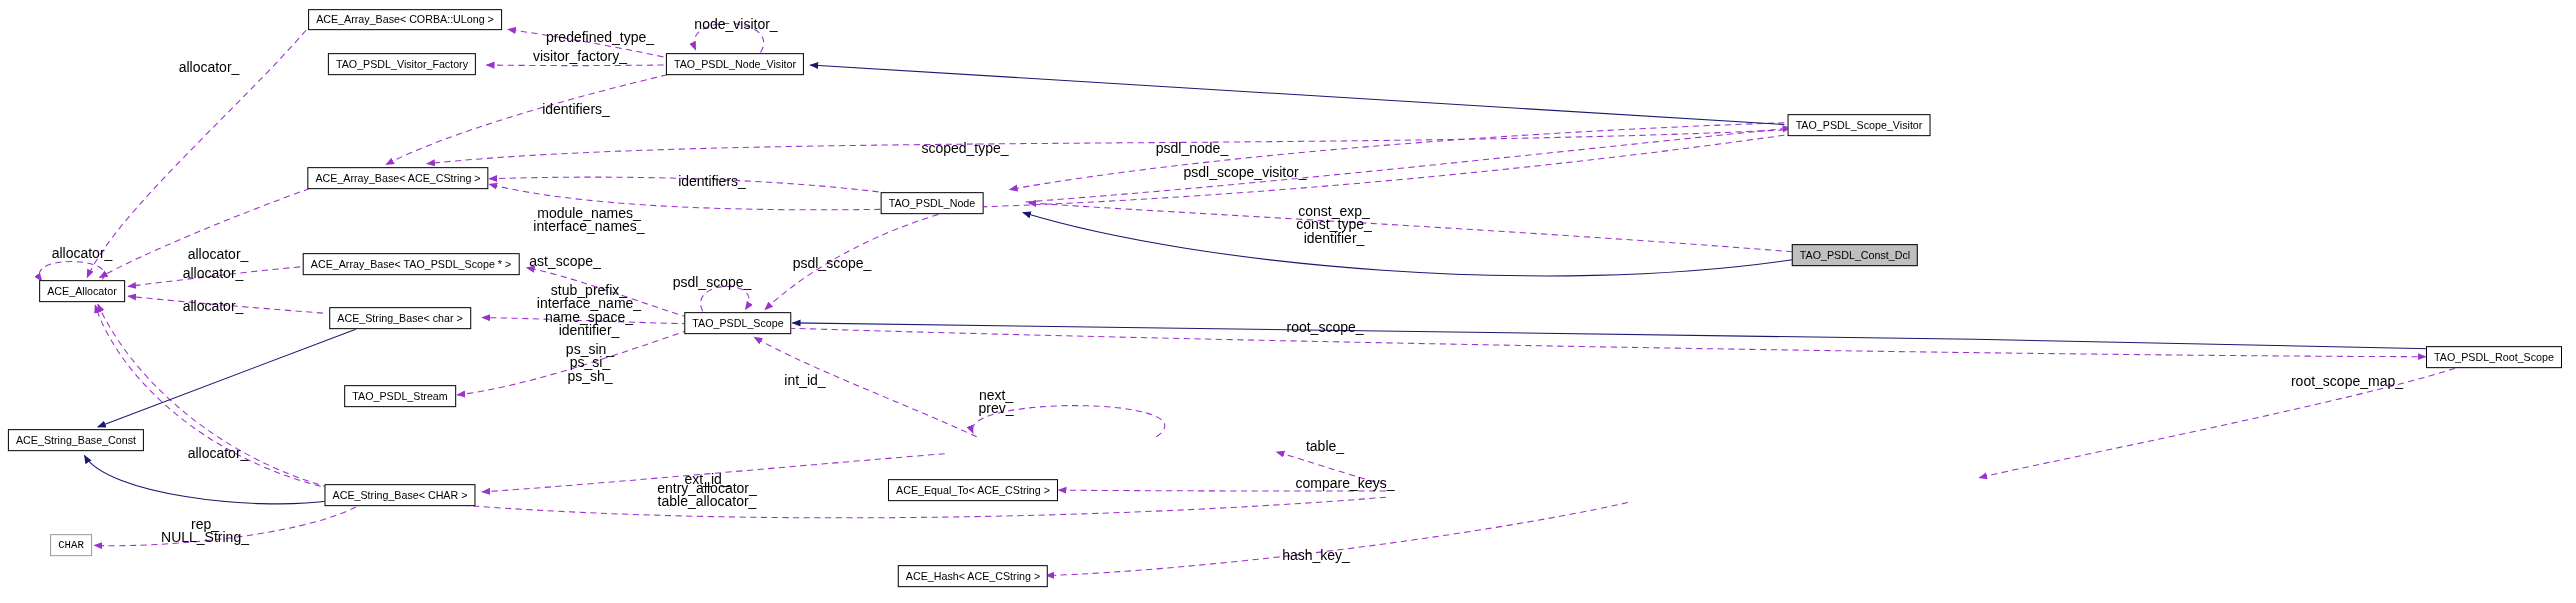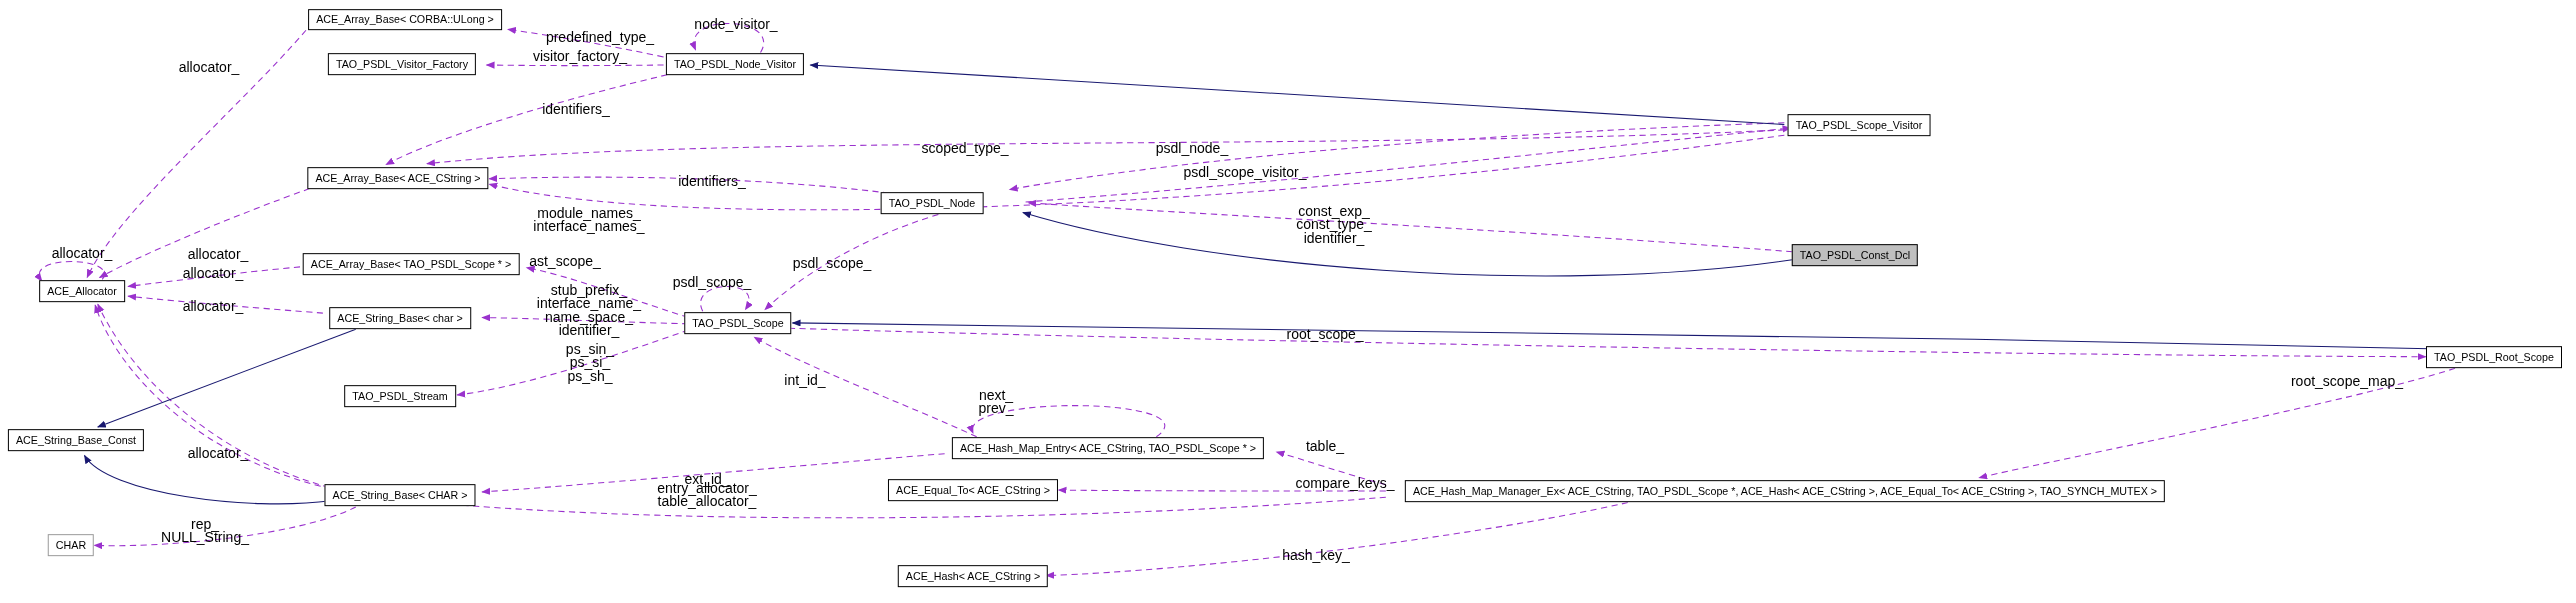--- a/index.html
+++ b/index.html
@@ -3,21 +3,21 @@
 <meta charset="utf-8">
 <style>
   html,body{margin:0;padding:0;background:#ffffff;}
   #canvas{position:relative;width:2576px;height:604px;background:#ffffff;
           font-family:"Liberation Sans", sans-serif;overflow:hidden;}
   #edges{position:absolute;left:0;top:0;z-index:1;}
   .node{position:absolute;transform:translate(-50%,-50%);z-index:3;
         border:0.9px solid #000000;background:#ffffff;color:#000000;
         padding:3.6px 7.1px;font-size:10.7px;line-height:12.5px;white-space:nowrap;}
   .node.selected{background:#bfbfbf;}
-  .node.external{border-color:#9a9a9a;}
+  .node.external{border-color:#9a9a9a;font-family:Liberation Mono, monospace;}
   .elabel{position:absolute;transform:translate(-50%,-50%);z-index:2;
           color:#000000;font-size:14px;line-height:13.3px;text-align:center;
           white-space:pre-line;}
 </style>
 </head>
 <body>
 
 <div id="canvas">
 
   <svg id="edges" width="2576" height="604" viewBox="0 0 2896 679">
@@ -81,23 +81,21 @@
   <div class="node" style="left:932px;top:203px">TAO_PSDL_Node</div>
   <div class="node selected" style="left:1855px;top:255px">TAO_PSDL_Const_Dcl</div>
   <div class="node" style="left:411px;top:264px">ACE_Array_Base&lt; TAO_PSDL_Scope * &gt;</div>
   <div class="node" style="left:400px;top:318px">ACE_String_Base&lt; char &gt;</div>
   <div class="node" style="left:738px;top:323px">TAO_PSDL_Scope</div>
   <div class="node" style="left:2494px;top:357px">TAO_PSDL_Root_Scope</div>
   <div class="node" style="left:400px;top:396px">TAO_PSDL_Stream</div>
   <div class="node" style="left:76px;top:440px">ACE_String_Base_Const</div>
   <div class="node" style="left:82px;top:291px">ACE_Allocator</div>
   <div class="node" style="left:400px;top:495px">ACE_String_Base&lt; CHAR &gt;</div>
-  <div class="node" style="left:1108px;top:448px">ACE_Hash_Map_Entry&lt; ACE_CString, TAO_PSDL_Scope * &gt;</div>
   <div class="node" style="left:973px;top:490px">ACE_Equal_To&lt; ACE_CString &gt;</div>
-  <div class="node" style="left:1785px;top:491px">ACE_Hash_Map_Manager_Ex&lt; ACE_CString, TAO_PSDL_Scope *, ACE_Hash&lt; ACE_CString &gt;, ACE_Equal_To&lt; ACE_CString &gt;, TAO_SYNCH_MUTEX &gt;</div>
   <div class="node" style="left:973px;top:576px">ACE_Hash&lt; ACE_CString &gt;</div>
   <div class="node external" style="left:71px;top:545px">CHAR</div>
 
   <div class="elabel" style="left:209px;top:68px">allocator_</div>
   <div class="elabel" style="left:600px;top:38px">predefined_type_</div>
   <div class="elabel" style="left:580px;top:57px">visitor_factory_</div>
   <div class="elabel" style="left:576px;top:110px">identifiers_</div>
   <div class="elabel" style="left:736px;top:25px">node_visitor_</div>
   <div class="elabel" style="left:965px;top:149px">scoped_type_</div>
   <div class="elabel" style="left:1192px;top:149px">psdl_node_</div>
@@ -115,21 +113,21 @@
 name_space_
 identifier_</div>
   <div class="elabel" style="left:712px;top:283px">psdl_scope_</div>
   <div class="elabel" style="left:832px;top:264px">psdl_scope_</div>
   <div class="elabel" style="left:1334px;top:225px">const_exp_
 const_type_
 identifier_</div>
   <div class="elabel" style="left:590px;top:363px">ps_sin_
 ps_si_
 ps_sh_</div>
-  <div class="elabel" style="left:1325px;top:335px">root_scope_</div>
+  <div class="elabel" style="left:1325px;top:328px">root_scope_</div>
   <div class="elabel" style="left:805px;top:381px">int_id_</div>
   <div class="elabel" style="left:996px;top:402px">next_
 prev_</div>
   <div class="elabel" style="left:707px;top:480px">ext_id_</div>
   <div class="elabel" style="left:218px;top:454px">allocator_</div>
   <div class="elabel" style="left:707px;top:495px">entry_allocator_
 table_allocator_</div>
   <div class="elabel" style="left:1325px;top:447px">table_</div>
   <div class="elabel" style="left:1345px;top:484px">compare_keys_</div>
   <div class="elabel" style="left:2347px;top:382px">root_scope_map_</div>

